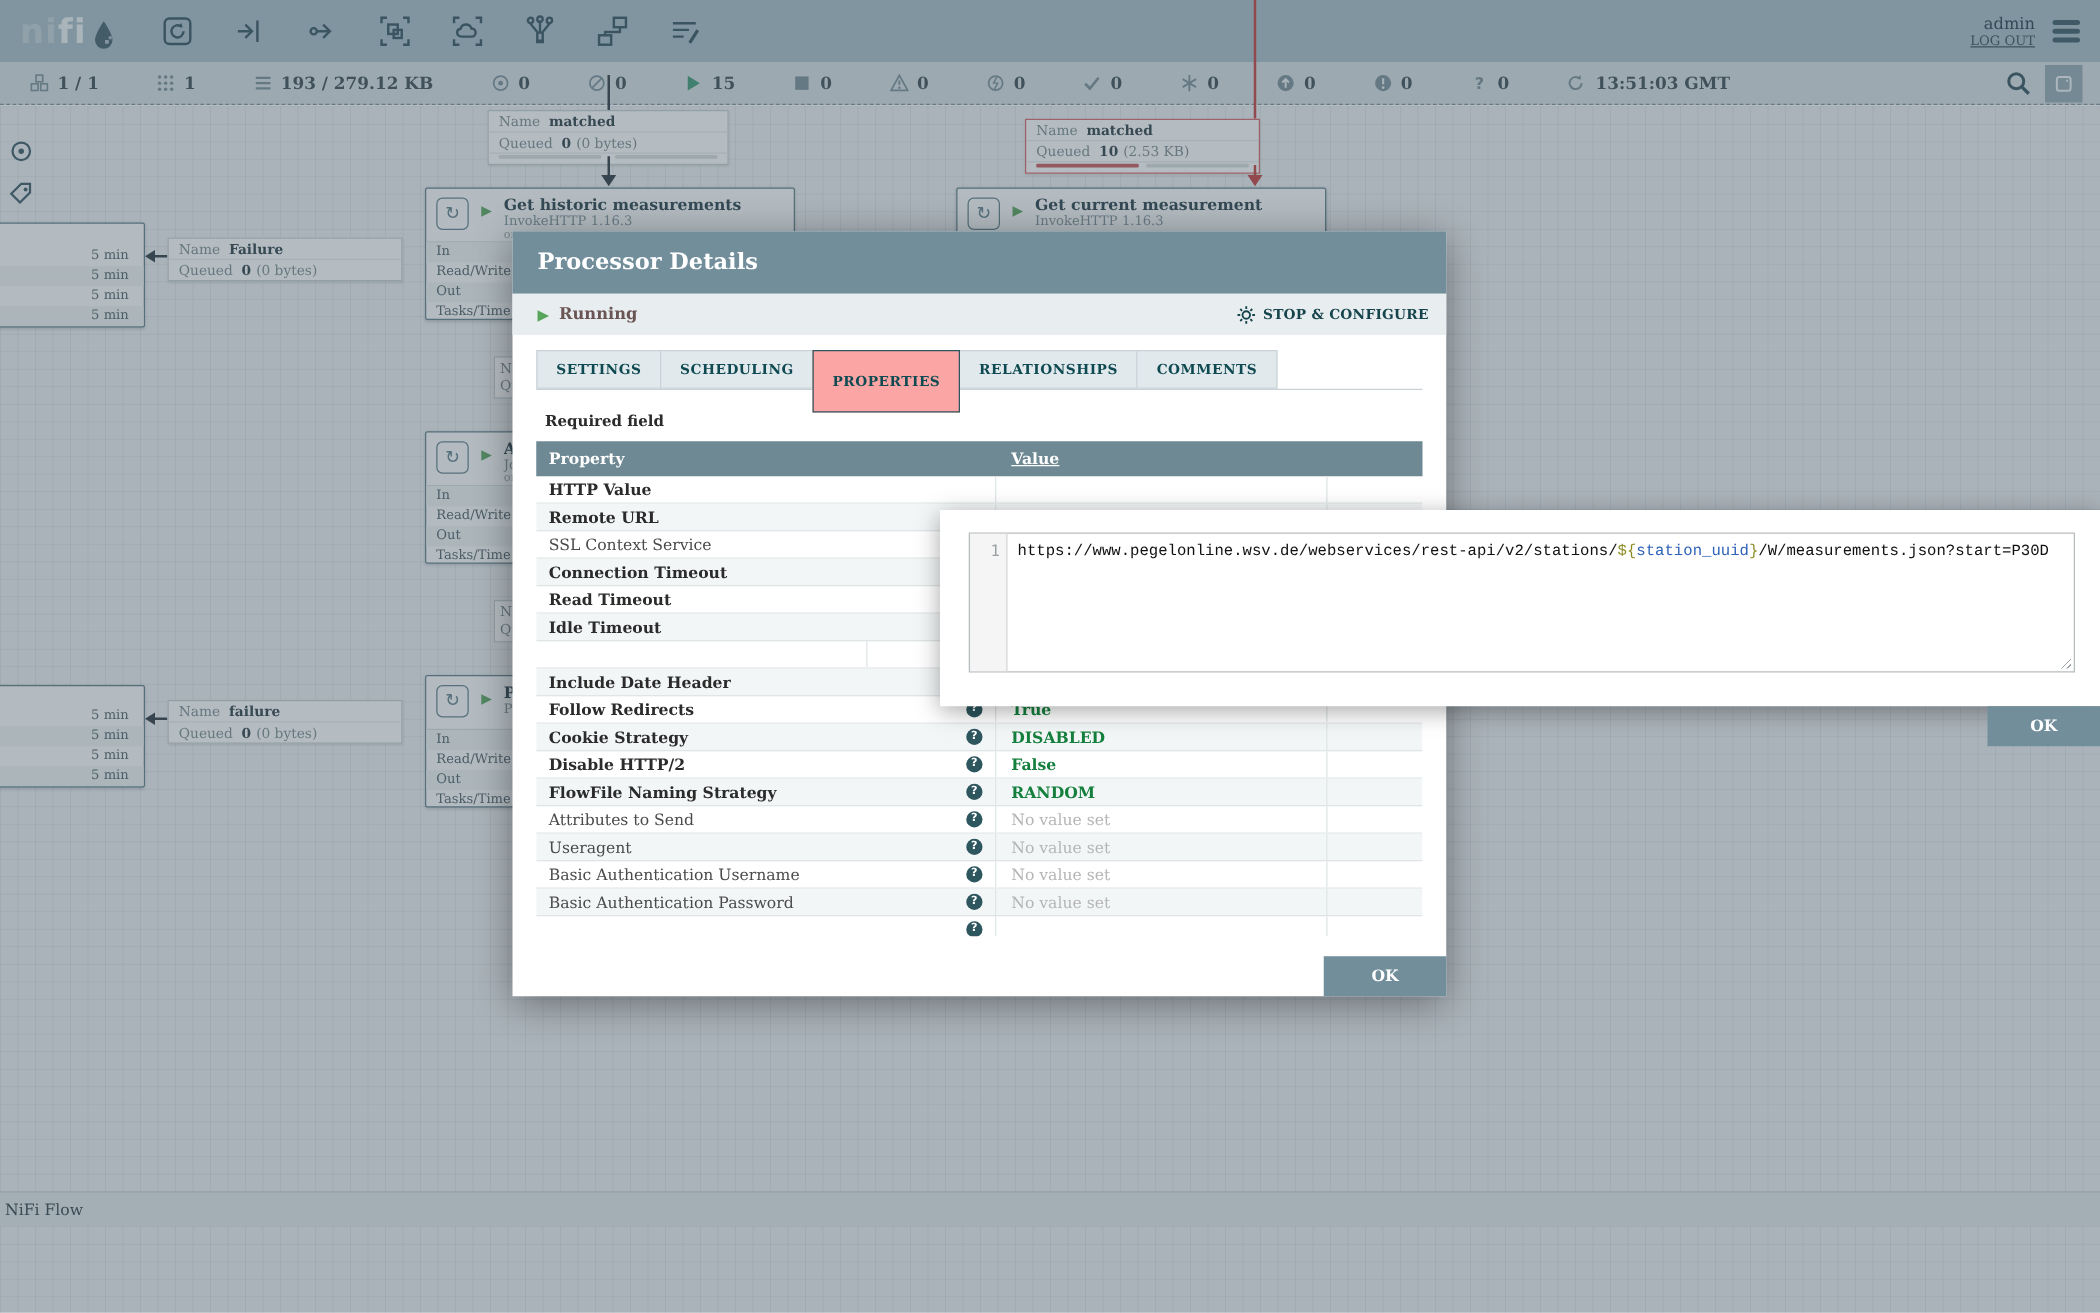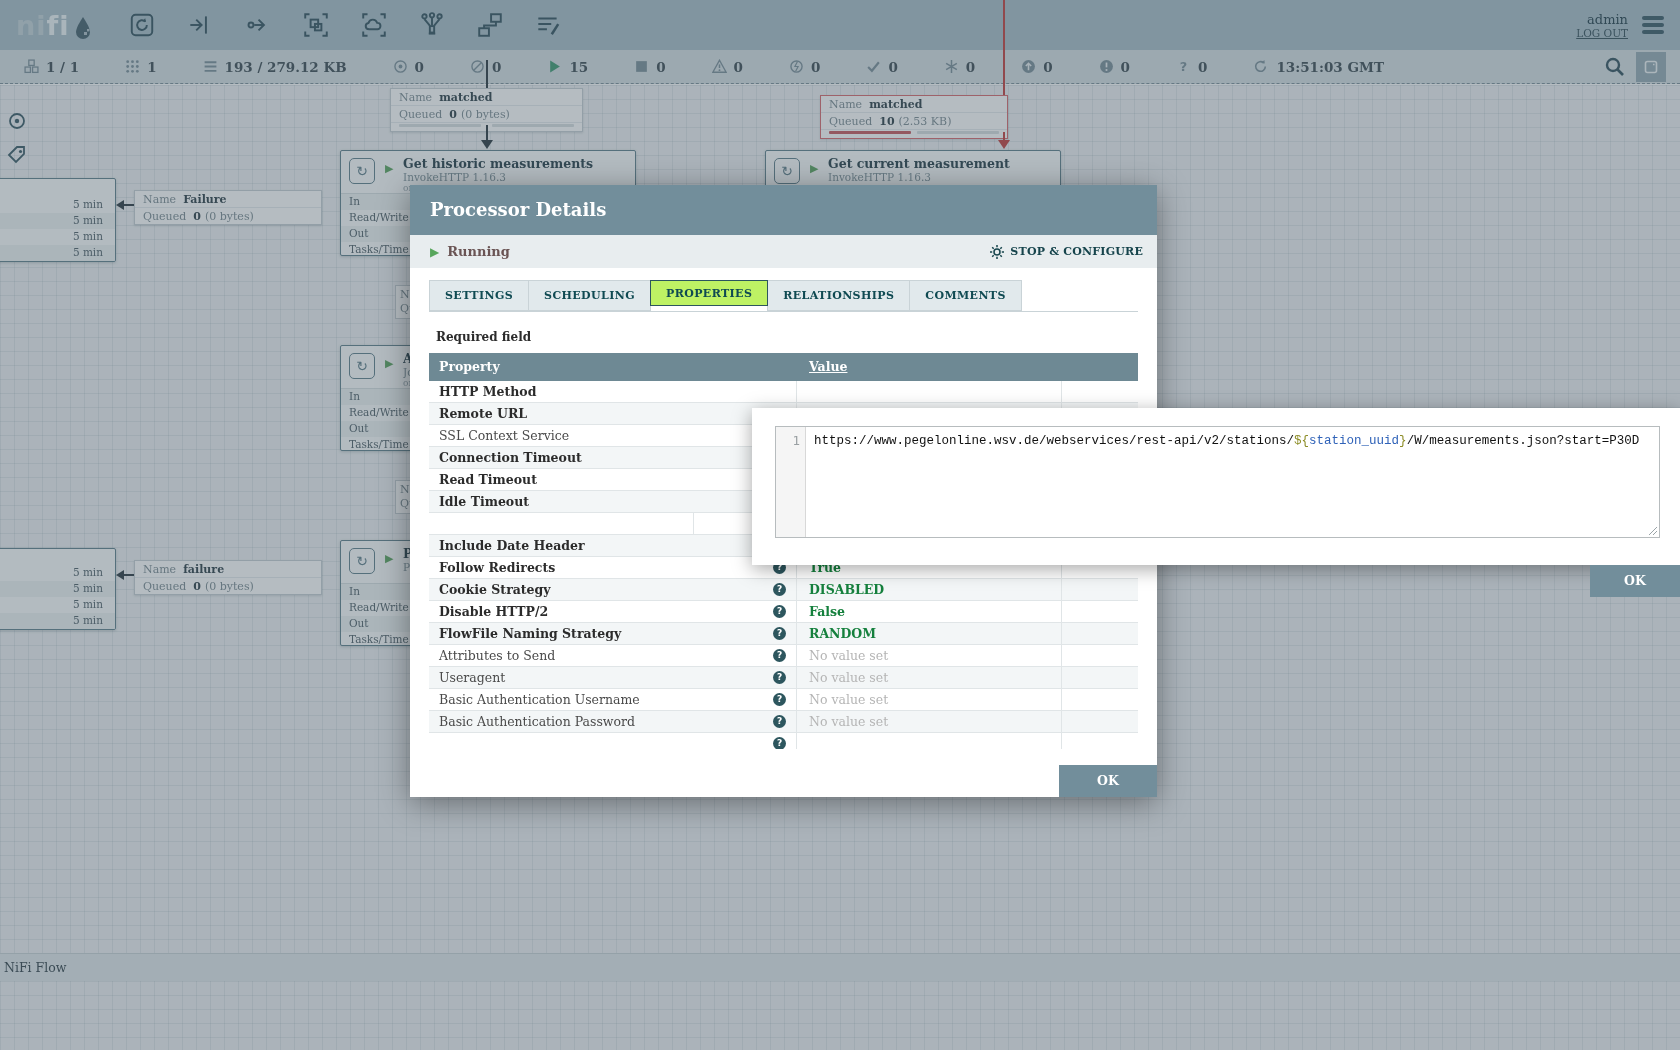--- a/index.html
+++ b/index.html
@@ -109,21 +109,21 @@
   .dlg-state { display:flex; align-items:center; gap:8px; font-size:13px; font-weight:bold; color:#6a5454; }
   .dlg-state .play { color:#57a65c; font-size:12px; font-family:"DejaVu Sans",sans-serif; }
   .dlg-action { margin-left:auto; display:flex; align-items:center; gap:5px;
     font-size:11px; font-weight:bold; color:#16444c; letter-spacing:.2px; cursor:pointer; }
   .dlg-action svg { stroke:#16444c; fill:none; stroke-width:1.5; }
 
   .tabs-row { margin:12px 19px 0; border-bottom:1px solid #c9d3d7; display:flex; height:32px; }
   .tab { display:inline-flex; align-items:center; padding:0 15px; height:31px;
     border:1px solid #c9d3d7; margin-right:-1px; background:#e1e9ec; cursor:pointer;
     font-size:11px; font-weight:bold; color:#0f4a52; letter-spacing:.4px; }
-  .tab.active { background:#bef264; border-color:#2d565e; position:relative; z-index:2; height:26px; }
+  .tab.active { background:#fca5a5; border-color:#2d565e; position:relative; z-index:2; height:50px; }
 
   .required-note { margin:18px 0 0 26px; font-size:12px; font-weight:bold; color:#2b2b2b; }
 
   .prop-table { margin:9px 19px 0; width:709px; }
   .pt-header { display:flex; height:28px; background:#6e8994; color:#fff;
     font-size:12.5px; font-weight:bold; }
   .pt-header .h-prop { width:368px; padding:6px 0 0 10px; }
   .pt-header .h-val { width:265px; padding:6px 0 0 12px;text-decoration:underline; }
   .pt-body { height:368px; overflow:hidden; }
   .prop-row { display:flex; height:22px; border-bottom:1px solid #e0e5e7; font-size:12.5px; }
@@ -595,21 +595,21 @@
 
   <div class="required-note">Required field</div>
 
   <div class="prop-table">
     <div class="pt-header">
       <div class="h-prop">Property</div>
       <div class="h-val">Value</div>
     </div>
     <div class="pt-body">
         <div class="prop-row required">
-          <div class="cell prop-name"><span>HTTP Method</span></div>
+          <div class="cell prop-name"><span>HTTP Value</span></div>
           <div class="cell prop-value"></div>
           <div class="cell prop-info"></div>
         </div>
         <div class="prop-row required">
           <div class="cell prop-name"><span>Remote URL</span></div>
           <div class="cell prop-value"></div>
           <div class="cell prop-info"></div>
         </div>
         <div class="prop-row">
           <div class="cell prop-name"><span>SSL Context Service</span></div>

